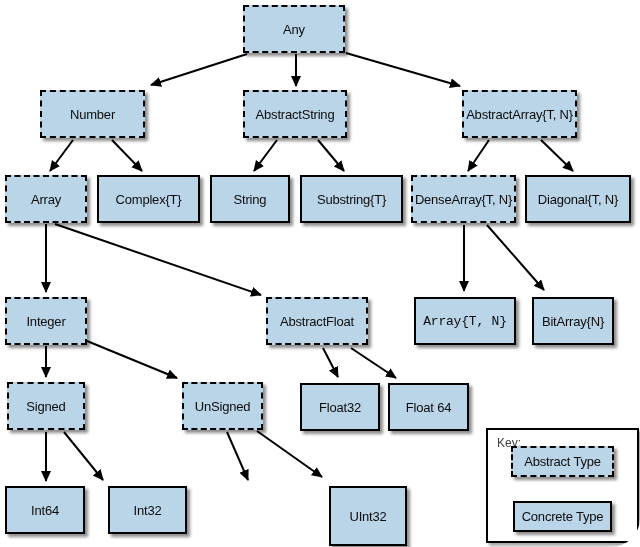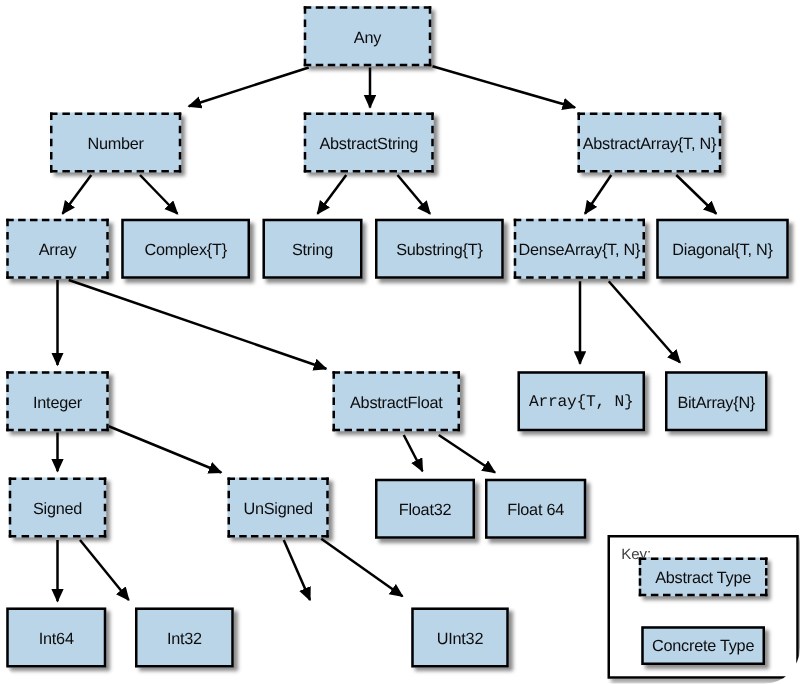--- a/index.html
+++ b/index.html
@@ -109,21 +109,21 @@
   <div class="node concrete" style="left:414px; top:297px; width:102px; height:48px;font-family:Liberation Mono, monospace;">Array{T, N}</div>
   <div class="node concrete" style="left:496px; top:297px; width:82px; height:48px;margin-left:36px;">BitArray{N}</div>
 
   <div class="node abstract" style="left:7px;   top:382px; width:78px;  height:48px;">Signed</div>
   <div class="node abstract" style="left:182px; top:382px; width:81px;  height:48px;">UnSigned</div>
   <div class="node concrete" style="left:300px; top:383px; width:80px;  height:48px;">Float32</div>
   <div class="node concrete" style="left:388px; top:383px; width:81px;  height:48px;">Float 64</div>
 
   <div class="node concrete" style="left:5px;   top:486px; width:80px;  height:48px;">Int64</div>
   <div class="node concrete" style="left:108px; top:486px; width:79px;  height:48px;">Int32</div>
-  <div class="node concrete" style="left:329px; top:486px; width:78px;  height:48px;">UInt32</div>
+  <div class="node concrete" style="left:329px; top:486px; width:78px;  height:60px;">UInt32</div>
 
   <div class="key-panel">
     <div class="key-title">Key:</div>
     <div class="node abstract key-sample-abstract">Abstract Type</div>
     <div class="node concrete key-sample-concrete">Concrete Type</div>
   </div>
 
 </div>
 
 </body></html>

